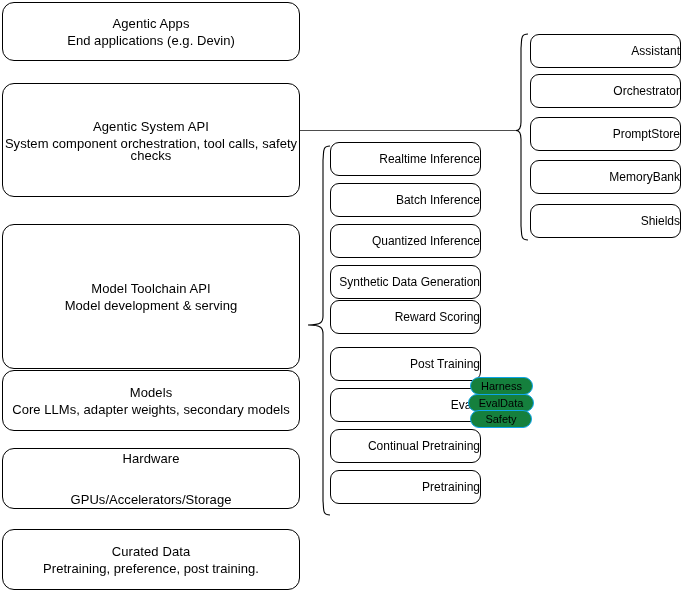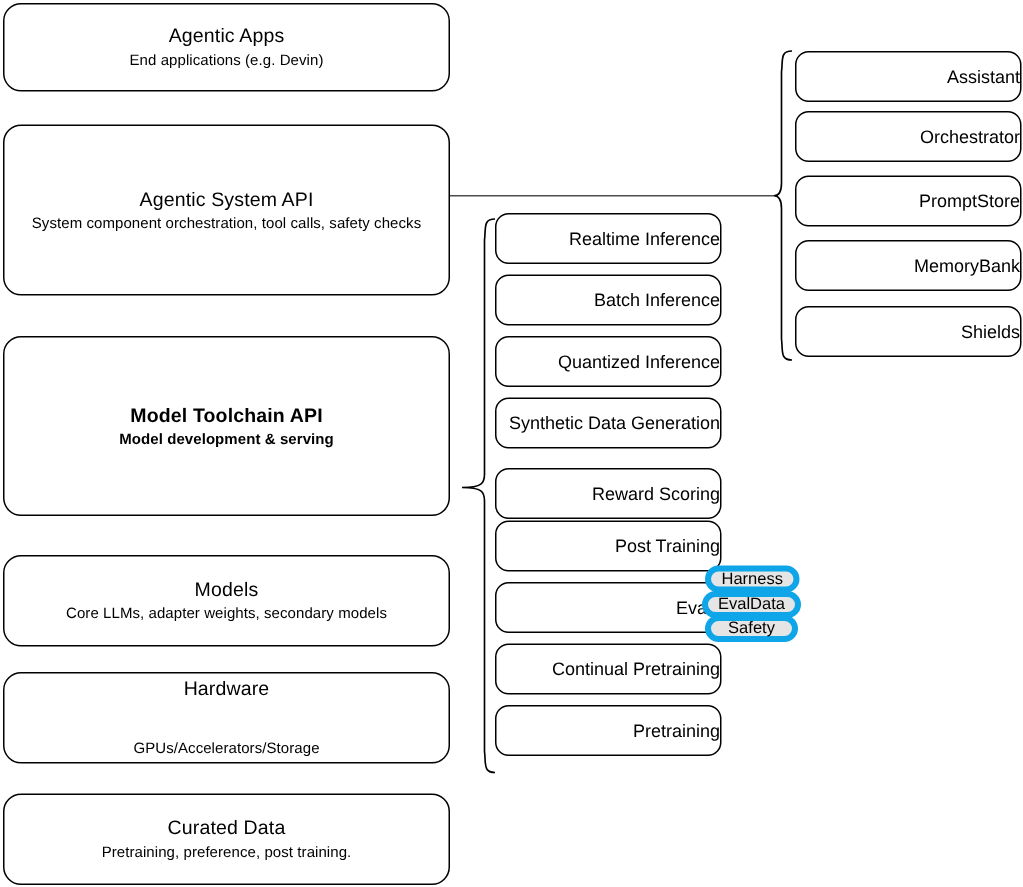--- a/index.html
+++ b/index.html
@@ -43,21 +43,21 @@
     left: 2px;
     width: 298px;
     border-radius: 12px;
   }
   .layer .title {
     font-size: 13px;
     line-height: 16px;
     letter-spacing: 0.1px;
   }
   .layer .subtitle {
-    font-size: 10px;
+    font-size: 13px;
     line-height: 12px;
     margin-top: 3px;
     letter-spacing: 0.05px;
   }
 
   
   .item {
     height: 34px;
     border-radius: 9px;
     align-items: flex-end;
@@ -66,22 +66,22 @@
     font-size: 12px;
     line-height: 14px;
   }
   .mid-item { left: 330px; width: 151px; }
   .right-item { left: 530px; width: 151px; }
 
   
   .pill {
     position: absolute;
     box-sizing: border-box;
-    background: #e5e5e5;
-    border: 4px solid #0ea5e9;
+    background: #15803d;
+    border: 1px solid #0ea5e9;
     border-radius: 10px;
     height: 18px;
     display: flex;
     align-items: center;
     justify-content: center;
     z-index: 5;
     text-align: right;
   }
   .pill .label {
     font-size: 11px;
@@ -121,21 +121,21 @@
   <div class="node layer" style="top:2px;height:59px;">
     <div class="title">Agentic Apps</div>
     <div class="subtitle">End applications (e.g. Devin)</div>
   </div>
 
   <div class="node layer" style="top:83px;height:114px;text-align:center;">
     <div class="title">Agentic System API</div>
     <div class="subtitle">System component orchestration, tool calls, safety checks</div>
   </div>
 
-  <div class="node layer" style="top:224px;height:120px;font-weight:bold;">
+  <div class="node layer" style="top:224px;height:145px;">
     <div class="title">Model Toolchain API</div>
     <div class="subtitle">Model development &amp; serving</div>
   </div>
 
   <div class="node layer" style="top:370px;height:61px;">
     <div class="title">Models</div>
     <div class="subtitle">Core LLMs, adapter weights, secondary models</div>
   </div>
 
   <div class="node layer" style="top:448px;height:61px;gap:24px;">
@@ -153,21 +153,21 @@
   </div>
   <div class="node item mid-item" style="top:183px;">
     <div class="label">Batch Inference</div>
   </div>
   <div class="node item mid-item" style="top:224px;">
     <div class="label">Quantized Inference</div>
   </div>
   <div class="node item mid-item" style="top:265px;">
     <div class="label">Synthetic Data Generation</div>
   </div>
-  <div class="node item mid-item" style="top:312px;">
+  <div class="node item mid-item" style="top:300px;">
     <div class="label">Reward Scoring</div>
   </div>
   <div class="node item mid-item" style="top:347px;">
     <div class="label">Post Training</div>
   </div>
   <div class="node item mid-item" style="top:388px;">
     <div class="label">Evals</div>
   </div>
   <div class="node item mid-item" style="top:429px;">
     <div class="label">Continual Pretraining</div>

